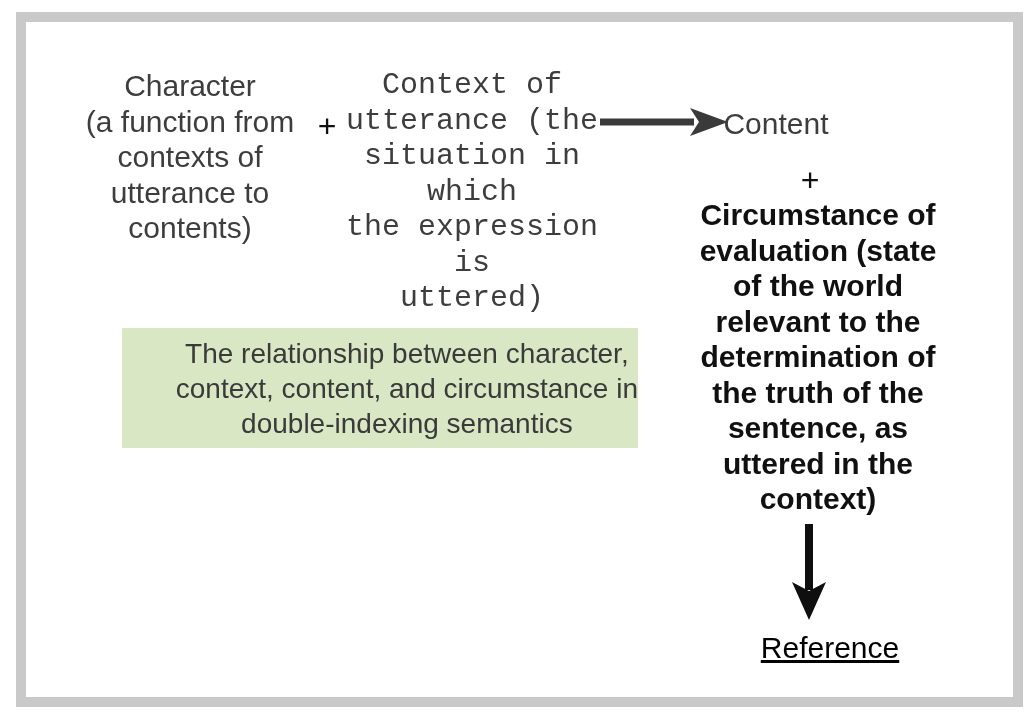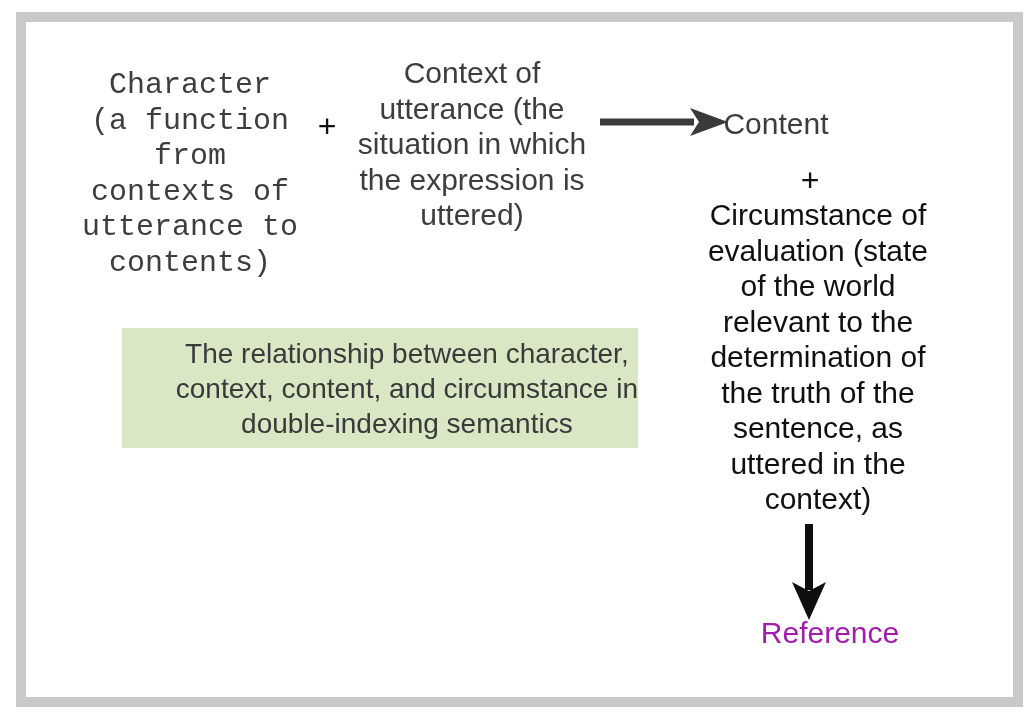--- a/index.html
+++ b/index.html
@@ -30,26 +30,26 @@
     text-align: center;
     white-space: pre-line;
     font-size: 30px;
     line-height: 35.5px;
     color: #3d3d3d;
   }
   .character-block {
     left: 70px;
     top: 68px;
     width: 240px;
-    font-family: Liberation Mono, monospace;
   }
   .context-block {
     left: 332px;
-    top: 55px;
+    top: 68px;
     width: 280px;
+    font-family: Liberation Mono, monospace;
   }
   .plus {
     position: absolute;
     font-size: 32px;
     line-height: 32px;
     color: #111111;
     text-align: center;
   }
   .plus-1 {
     left: 309px;
@@ -64,20 +64,21 @@
   .content-label {
     left: 716px;
     top: 106px;
     width: 120px;
   }
   .circumstance-block {
     left: 682px;
     top: 197px;
     width: 272px;
     color: #101010;
+    font-weight: bold;
   }
   .harrow {
     position: absolute;
     left: 594px;
     top: 105px;
   }
   .varrow {
     position: absolute;
     left: 789px;
     top: 520px;
@@ -95,23 +96,24 @@
   }
   .caption-text {
     text-align: center;
     white-space: pre-line;
     font-size: 28px;
     line-height: 35px;
     color: #3a3a3a;
   }
   .reference-label {
     left: 760px;
-    top: 615px;
+    top: 630px;
     width: 140px;
-    color: #a21caf;
+    color: #000000;
+    text-decoration: underline;
   }
 </style>
 </head>
 <body>
 
 <div class="screen">
 
   <div class="frame"></div>
 
   <div class="textblock character-block">Character

